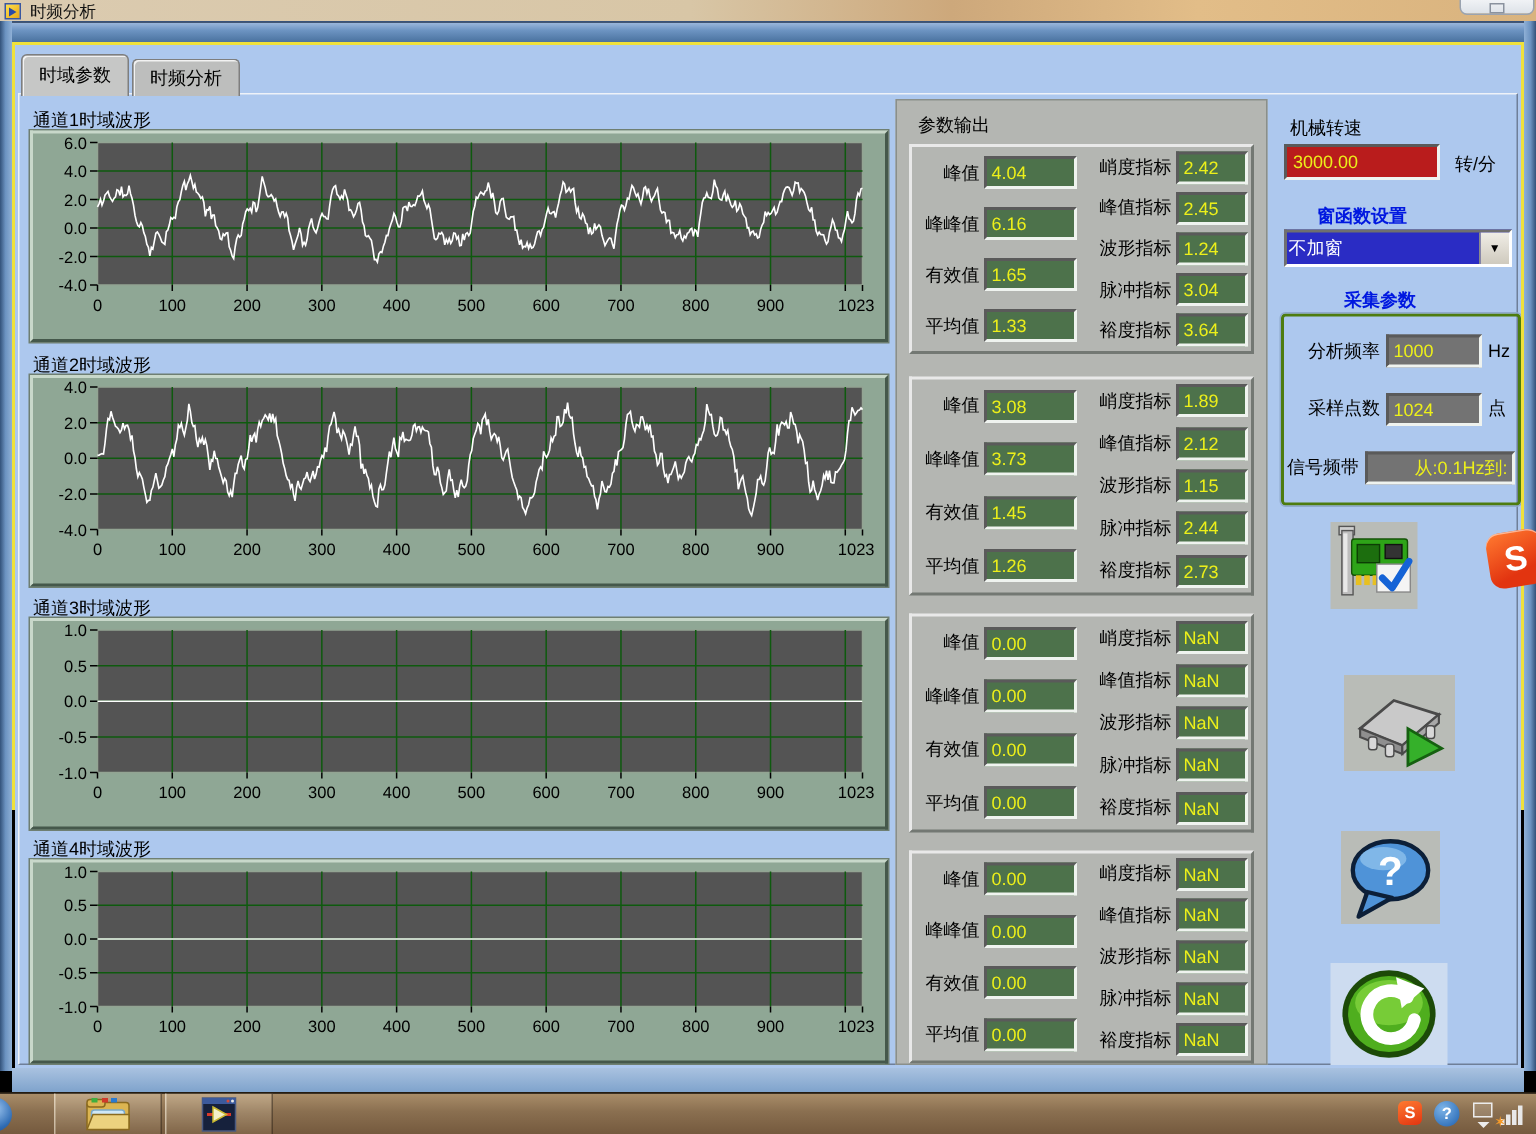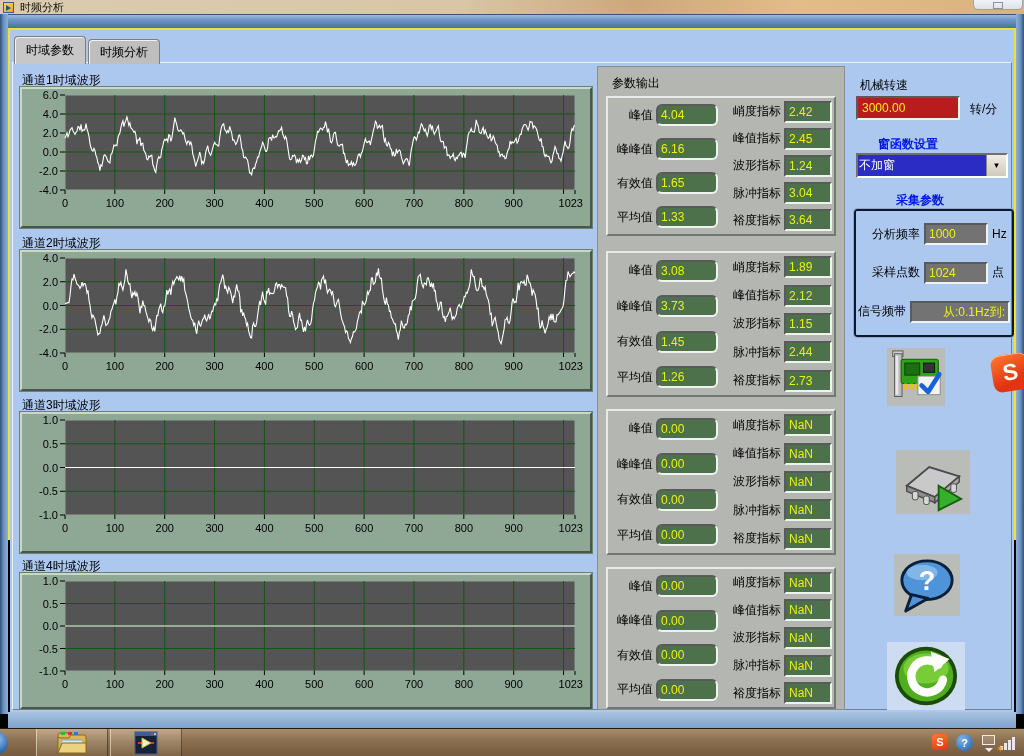--- a/index.html
+++ b/index.html
@@ -50,35 +50,35 @@
   .param-title{position:absolute;left:14px;top:8px;font-size:12px;color:#000;}
   .pgroup{position:absolute;left:8px;width:230px;background:#b4b6b2;border:2px solid;
     border-color:#e9e9e9 #737873 #737873 #e9e9e9;box-sizing:border-box;display:flex;}
   .pcol{display:flex;flex-direction:column;justify-content:space-around;box-sizing:border-box;}
   .pcol-left{width:112px;padding-left:2px;}
   .pcol-right{width:114px;}
   .prow{display:flex;align-items:center;justify-content:flex-end;gap:3px;padding-right:2px;}
   .plabel{font-size:12px;color:#000;white-space:nowrap;}
   .pvalue{background:#4d724b;color:#ecef1a;font-size:12px;line-height:14px;padding:2px 3px;
     border:2px solid;border-color:#5a5a5a #eff3ef #eff3ef #5a5a5a;box-sizing:border-box;}
-  .pcol-left .pvalue{width:62px;border-radius:6px;}
+  .pcol-left .pvalue{width:62px;}
   .pcol-right .pvalue{width:48px;}
 
   
   .rp-label{position:absolute;font-size:12px;color:#000;z-index:2;}
   .rp-blue{position:absolute;font-size:12px;font-weight:bold;color:#0018e0;z-index:2;}
   .green-box{position:absolute;background:#b91c1c;color:#ecef1a;font-size:12px;
     border:2px solid;border-color:#5a5a5a #eff3ef #eff3ef #5a5a5a;box-sizing:border-box;
     display:flex;align-items:center;padding-left:4px;z-index:2;}
   .dropdown{position:absolute;left:846px;top:123px;width:152px;height:25px;border:2px solid;
     border-color:#6f6f6f #ffffff #ffffff #6f6f6f;background:#2a2cc4;box-sizing:border-box;z-index:2;display:flex;}
   .dropdown .dd-text{flex:1;color:#fff;font-size:12px;display:flex;align-items:center;padding-left:1px;}
   .dropdown .dd-btn{width:19px;background:linear-gradient(#f0ede6,#cfcabe);border-left:1px solid #8a8a8a;
     display:flex;align-items:center;justify-content:center;font-size:8px;color:#000;}
-  .acq-box{position:absolute;left:844px;top:179px;width:160px;height:128px;border:2px solid #0f172a;
+  .acq-box{position:absolute;left:844px;top:179px;width:160px;height:128px;border:2px solid #4d7c0f;
     outline:1px solid #8fa9cc;border-radius:3px;box-sizing:border-box;z-index:2;
     display:flex;flex-direction:column;justify-content:space-around;padding:4px 2px;}
   .acq-row{display:flex;align-items:center;gap:4px;}
   .acq-row .plabel{font-size:12px;}
   .acq-row .val{background:#737373;color:#ecef1a;font-size:12px;line-height:14px;padding:2px 3px;
     border:2px solid;border-color:#5a5a5a #eff3ef #eff3ef #5a5a5a;box-sizing:border-box;}
 
   .icon-tile{position:absolute;display:flex;align-items:center;justify-content:center;z-index:2;cursor:pointer;}
   .tile-gray{background:#b9bcb7;}
   .tile-blue{background:#cddcf0;}

